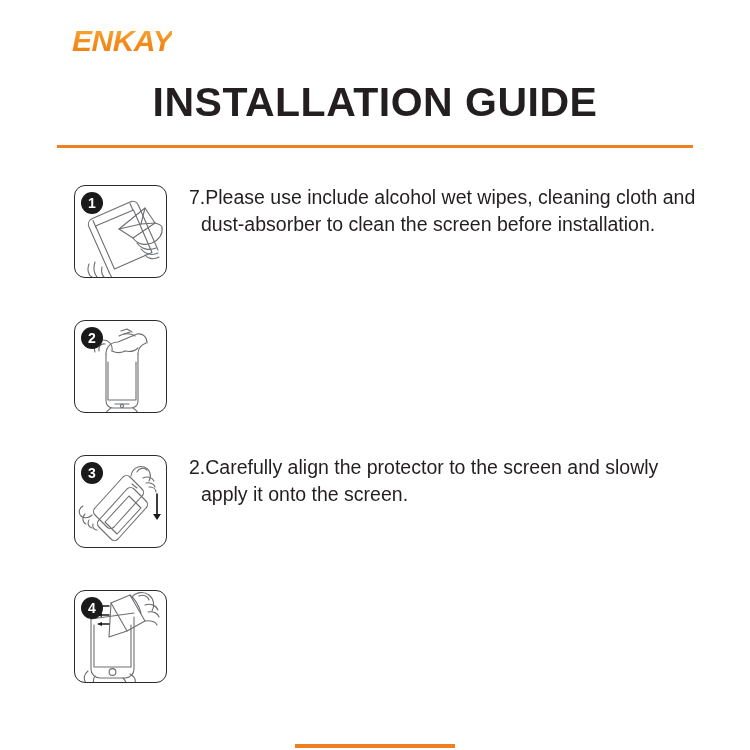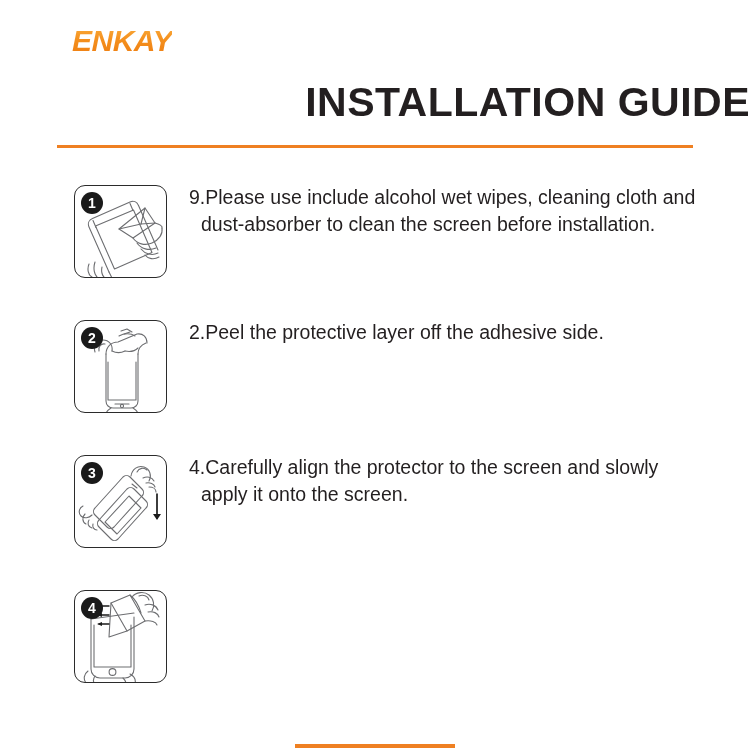--- a/index.html
+++ b/index.html
@@ -39,21 +39,21 @@
     white-space: nowrap;
     margin-left: 40px;
   }
 
   
   #page-title {
     position: absolute;
     left: 0;
     top: 78px;
     width: 750px;
-    text-align: right;
+    text-align: center;
     font-size: 41px;
     font-weight: bold;
     color: #231f20;
     letter-spacing: 0.5px;
     line-height: 48px;
   }
 
   #title-rule {
     position: absolute;
     left: 57px;
@@ -174,21 +174,21 @@
         </g>
 
         <g>
           <path d="M14 78 C12 83 13 89 17 91"></path>
           <path d="M20 76 C18 82 19 89 23 92"></path>
           <path d="M27 81 C26 85 27 90 30 92"></path>
         </g>
       </svg>
       <div class="step-badge">1</div>
     </div>
-    <div class="step-text">9.Please use include alcohol wet wipes, cleaning cloth and dust-absorber to clean the screen before installation.</div>
+    <div class="step-text">7.Please use include alcohol wet wipes, cleaning cloth and dust-absorber to clean the screen before installation.</div>
   </div>
 
   <div class="step-row alt">
     <div class="step-figure">
       <svg viewBox="0 0 93 93" xmlns="http://www.w3.org/2000/svg" fill="none" stroke="#6d6e71" stroke-width="1.1" stroke-linecap="round" stroke-linejoin="round">
 
         <g>
           <path d="M31 33 L31 80 C31 84 34 87 38 87 L56 87 C60 87 63 84 63 80 L63 33"></path>
           <path d="M33 41 L33 79 L61 79 L61 41"></path>
           <path d="M40 83 L54 83"></path>
@@ -210,21 +210,20 @@
           <path d="M49 13 L55 11"></path>
         </g>
 
         <g>
           <path d="M36 87 C33 89 31 91 31 93"></path>
           <path d="M58 87 C61 89 63 91 63 93"></path>
         </g>
       </svg>
       <div class="step-badge">2</div>
     </div>
-    <div class="step-text">2.Peel the protective layer off the adhesive side.</div>
   </div>
 
   <div class="step-row alt">
     <div class="step-figure">
       <svg viewBox="0 0 93 93" xmlns="http://www.w3.org/2000/svg" fill="none" stroke="#6d6e71" stroke-width="1.1" stroke-linecap="round" stroke-linejoin="round">
 
         <g>
           <path d="M24 64 L52 33 C54 31 57 31 59 33 L71 45 C73 47 73 50 71 52 L43 83 C41 85 38 85 36 83 L24 71 C22 69 22 66 24 64 Z"></path>
           <path d="M30 66 L54 40 L66 52 L42 78 Z"></path>
         </g>
@@ -249,21 +248,21 @@
           <path d="M74 31 C78 31 81 33 81 36"></path>
         </g>
 
         <g stroke="#1a1a1a" stroke-width="1.7">
           <line x1="82" y1="38" x2="82" y2="62"></line>
           <path d="M78 58 L82 64 L86 58 Z" fill="#1a1a1a" stroke="none"></path>
         </g>
       </svg>
       <div class="step-badge">3</div>
     </div>
-    <div class="step-text">4.Carefully align the protector to  the screen and slowly apply it onto the screen.</div>
+    <div class="step-text">2.Carefully align the protector to  the screen and slowly apply it onto the screen.</div>
   </div>
 
   <div class="step-row alt">
     <div class="step-figure">
       <svg viewBox="0 0 93 93" xmlns="http://www.w3.org/2000/svg" fill="none" stroke="#6d6e71" stroke-width="1.1" stroke-linecap="round" stroke-linejoin="round">
 
         <g>
           <path d="M16 26 L16 78 C16 83 20 87 25 87 L50 87 C55 87 59 83 59 78 L59 26"></path>
           <path d="M19 34 L19 76 L56 76 L56 34"></path>
           <circle cx="37.5" cy="81" r="3.4"></circle>

